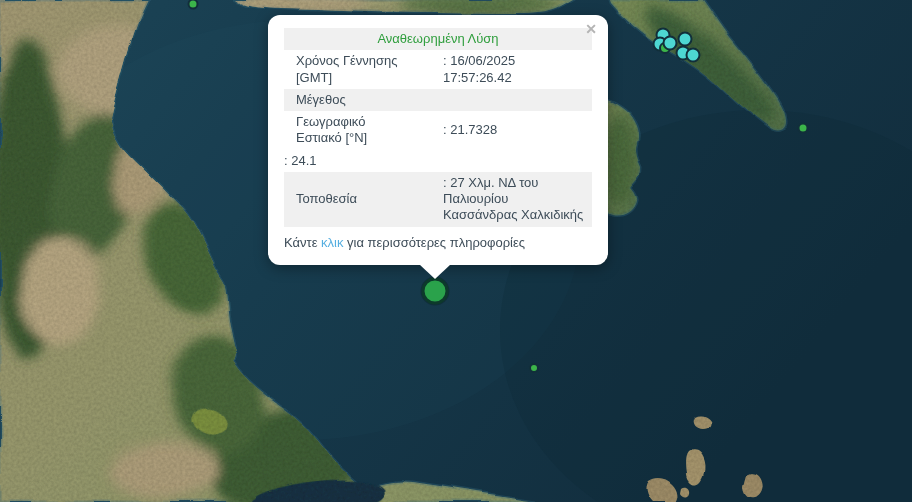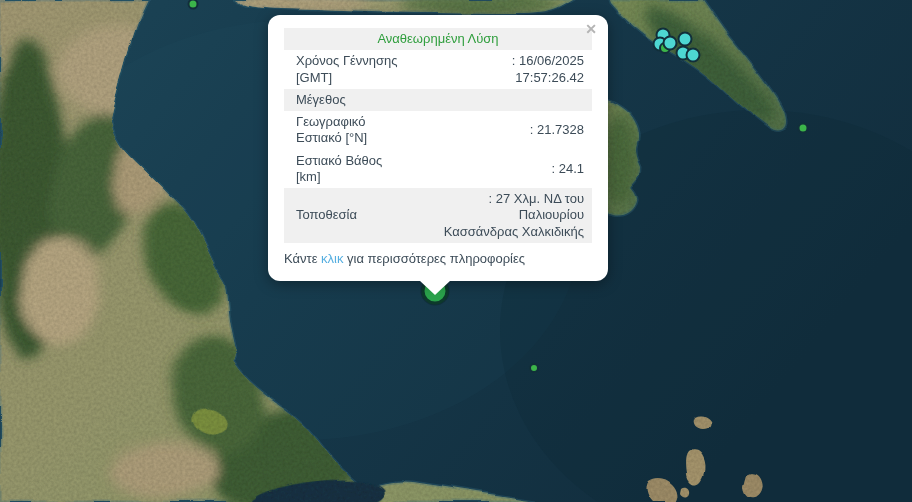--- a/index.html
+++ b/index.html
@@ -37,21 +37,21 @@
     cursor:pointer;user-select:none;
   }
   .ptable{width:100%;}
   .prow{display:flex;align-items:center;padding:2px 0;gap:36px;}
   .prow.alt,.phead{background:#f0f0f0;}
   .phead{
     text-align:center;padding:3px 0;
     color:var(--accent-title,#2f9e3d);
   }
   .plabel{flex:0 0 123px;padding:1px 4px 1px 12px;}
-  .pvalue{flex:1;padding:1px 8px 1px 0;text-align:right;}
+  .pvalue{flex:1;padding:1px 8px 1px 0;}
   .pfooter{padding:8px 0 4px 0;}
   .pfooter a{color:var(--link-color,#55aee0);text-decoration:none;cursor:pointer;text-align:center;}
   .tail{
     position:absolute;left:151px;top:100%;margin-top:-1px;
     width:0;height:0;
     border-left:16px solid transparent;
     border-right:16px solid transparent;
     border-top:15px solid #fff;
   }
 </style>
@@ -181,21 +181,20 @@
       <div class="pvalue">: 16/06/2025 17:57:26.42</div>
     </div>
           <div class="prow alt">
       <div class="plabel">Μέγεθος</div>
     </div>
           <div class="prow">
       <div class="plabel">Γεωγραφικό Εστιακό [°N]</div>
       <div class="pvalue">: 21.7328</div>
     </div>
           <div class="prow">
-      <div class="plabel">Εστιακό Βάθος [km]</div>
       <div class="pvalue">: 24.1</div>
     </div>
           <div class="prow alt">
       <div class="plabel">Τοποθεσία</div>
       <div class="pvalue">: 27 Χλμ. ΝΔ του Παλιουρίου Κασσάνδρας Χαλκιδικής</div>
     </div>
         </div>
     </div>
 
     <div class="pfooter">

